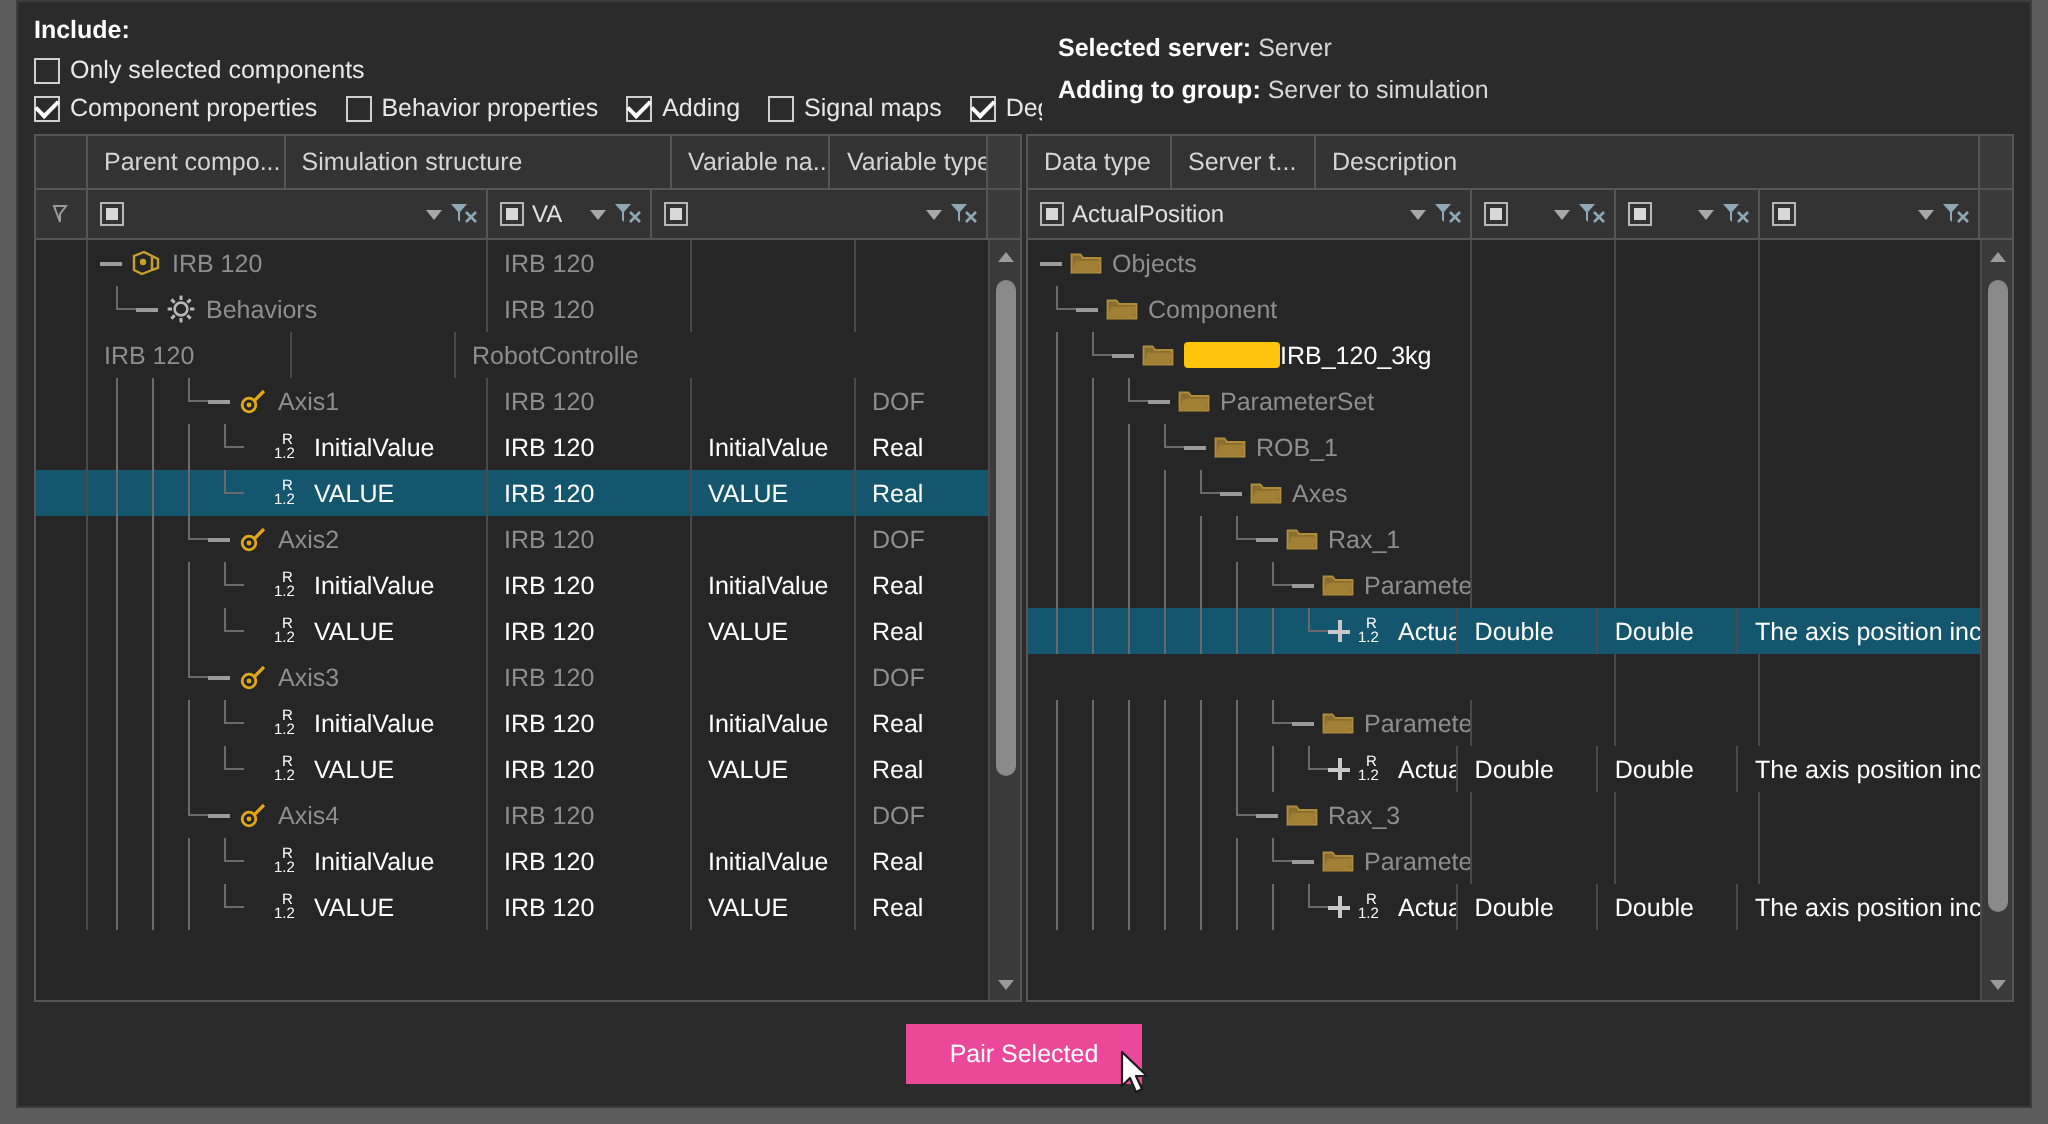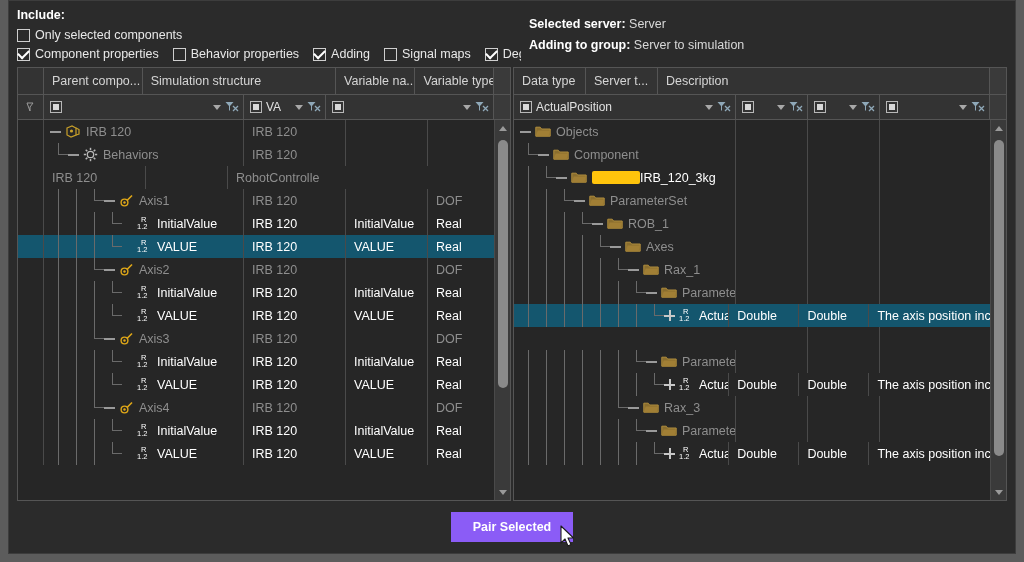--- a/index.html
+++ b/index.html
@@ -291,29 +291,28 @@
     cursor: pointer;
   }
 
   
   .footer {
     flex: 0 0 52px;
     display: flex; align-items: center; justify-content: center;
     position: relative;
   }
   .pair-btn {
-    background: #8b5cf6;
+    background: #ec4899;
     color: #ffffff;
     font-size: 12.5px;
     border: none;
     padding: 0 22px;
     height: 30px;
     cursor: pointer;
     font-family: "Liberation Sans", sans-serif;
-    font-weight: bold;
   }
   .cursor-arrow {
     position: absolute; left: 551px; top: 24px;
     pointer-events: none;
   }
 </style>
 </head>
 <body>
 
 <div class="window">

